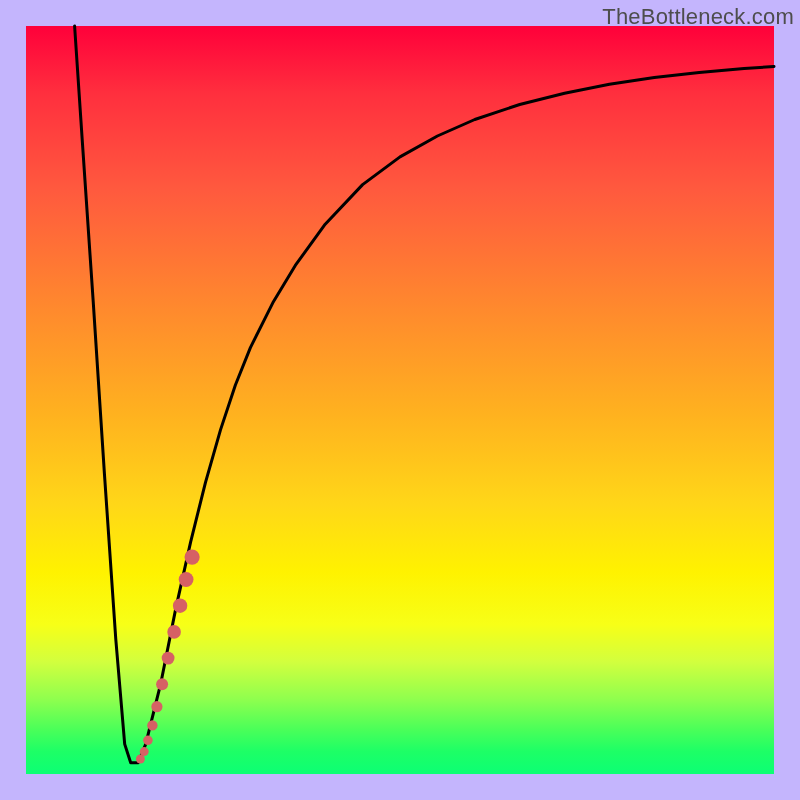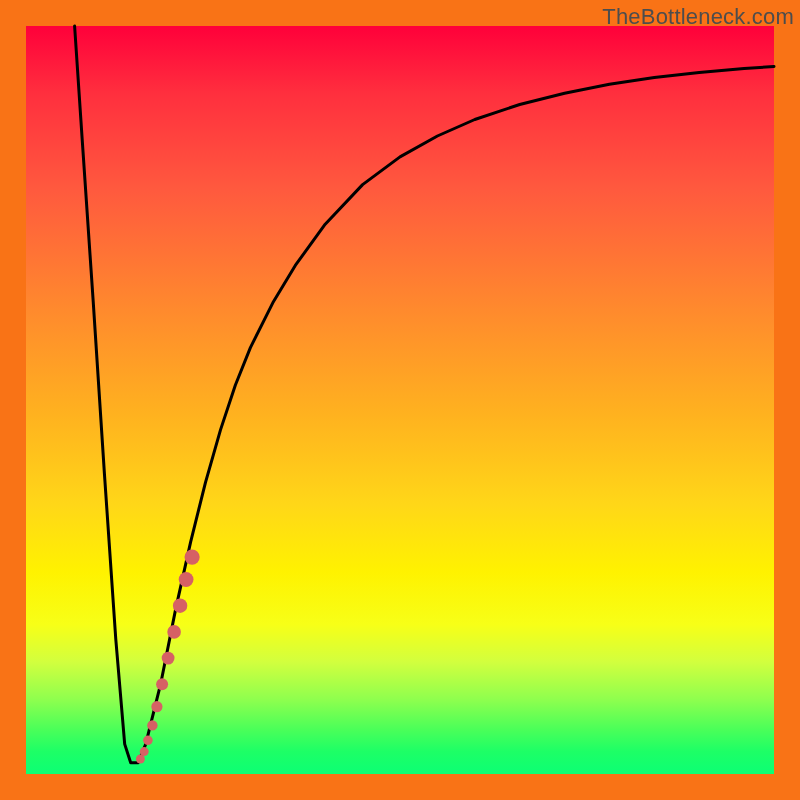--- a/index.html
+++ b/index.html
@@ -8,21 +8,21 @@
     width: 800px;
     height: 800px;
     overflow: hidden;
     background: #000;
     font-family: Arial, Helvetica, sans-serif;
   }
   .frame {
     position: relative;
     width: 800px;
     height: 800px;
-    background: #f97316;
+    background: #c4b5fd;
   }
   .plot {
     position: absolute;
     left: 26px;
     top: 26px;
     width: 748px;
     height: 748px;
     
     background: linear-gradient(
       to bottom,

